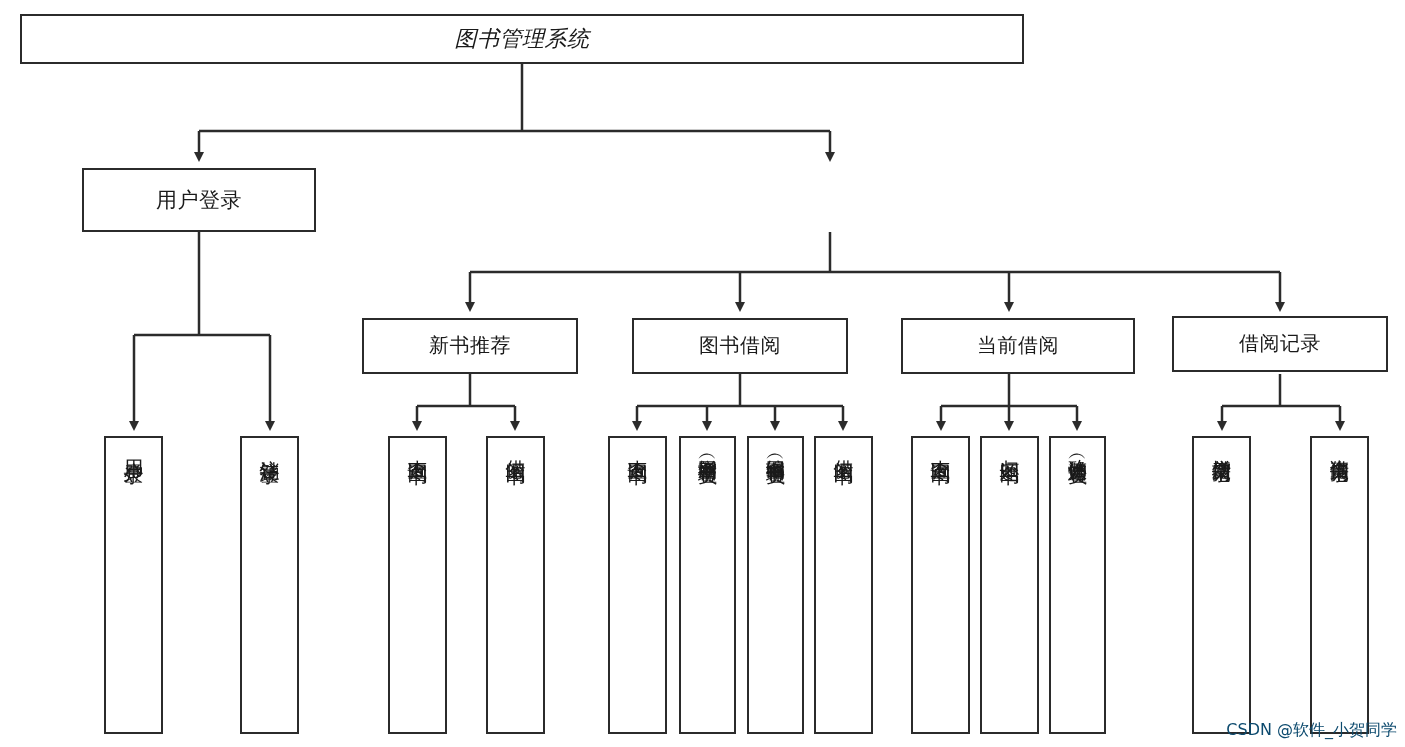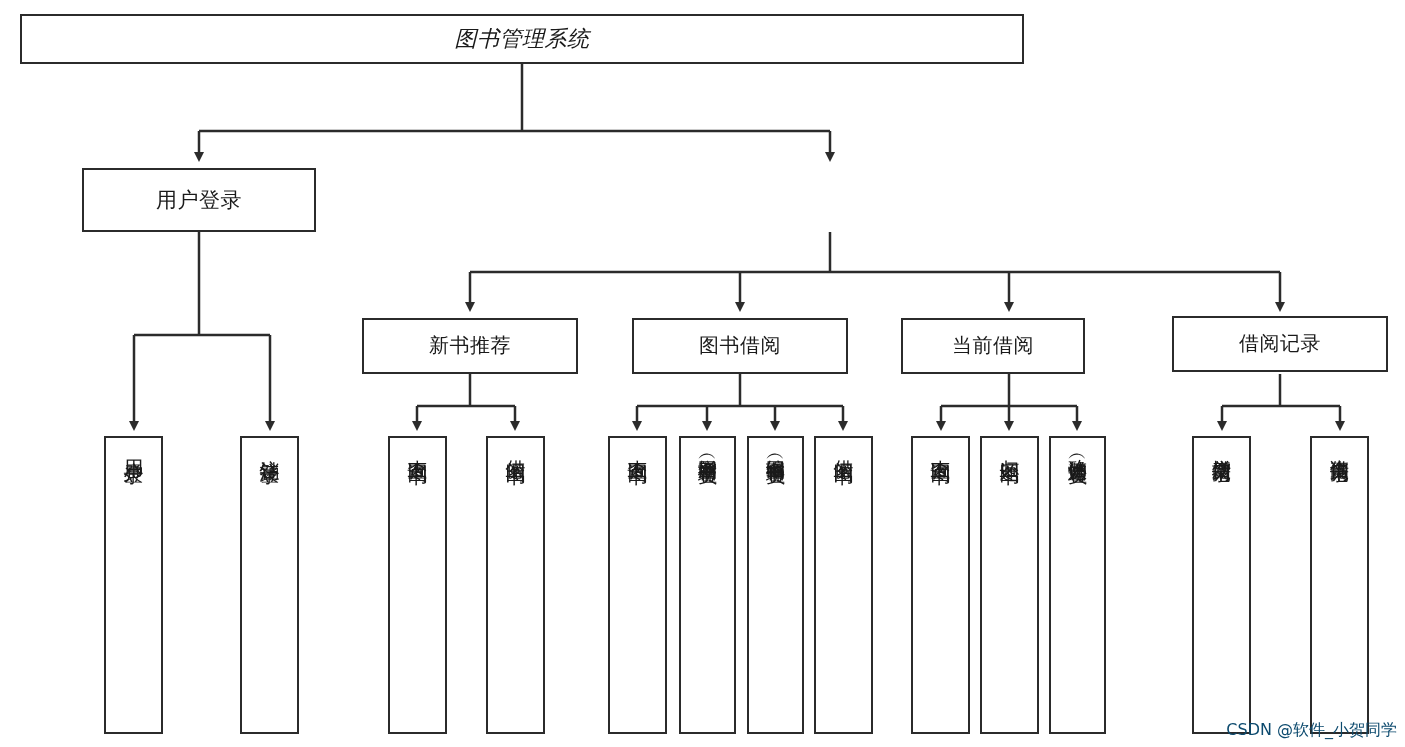--- a/index.html
+++ b/index.html
@@ -143,21 +143,21 @@
   <div class="node h lvl2" style="left:82px; top:168px; width:234px; height:64px;">
     <span class="lbl">用户登录</span>
   </div>
 
   <div class="node h lvl3" style="left:362px; top:318px; width:216px; height:56px;">
     <span class="lbl">新书推荐</span>
   </div>
   <div class="node h lvl3" style="left:632px; top:318px; width:216px; height:56px;">
     <span class="lbl">图书借阅</span>
   </div>
-  <div class="node h lvl3" style="left:901px; top:318px; width:184px; height:56px;">
+  <div class="node h lvl3" style="left:901px; top:318px; width:234px; height:56px;">
     <span class="lbl">当前借阅</span>
   </div>
   <div class="node h lvl3" style="left:1172px; top:316px; width:216px; height:56px;">
     <span class="lbl">借阅记录</span>
   </div>
 
   <div class="node v" style="left:104px; top:436px; width:59px; height:298px;">
     <span class="lbl">用户登录</span>
   </div>
   <div class="node v" style="left:240px; top:436px; width:59px; height:298px;">

